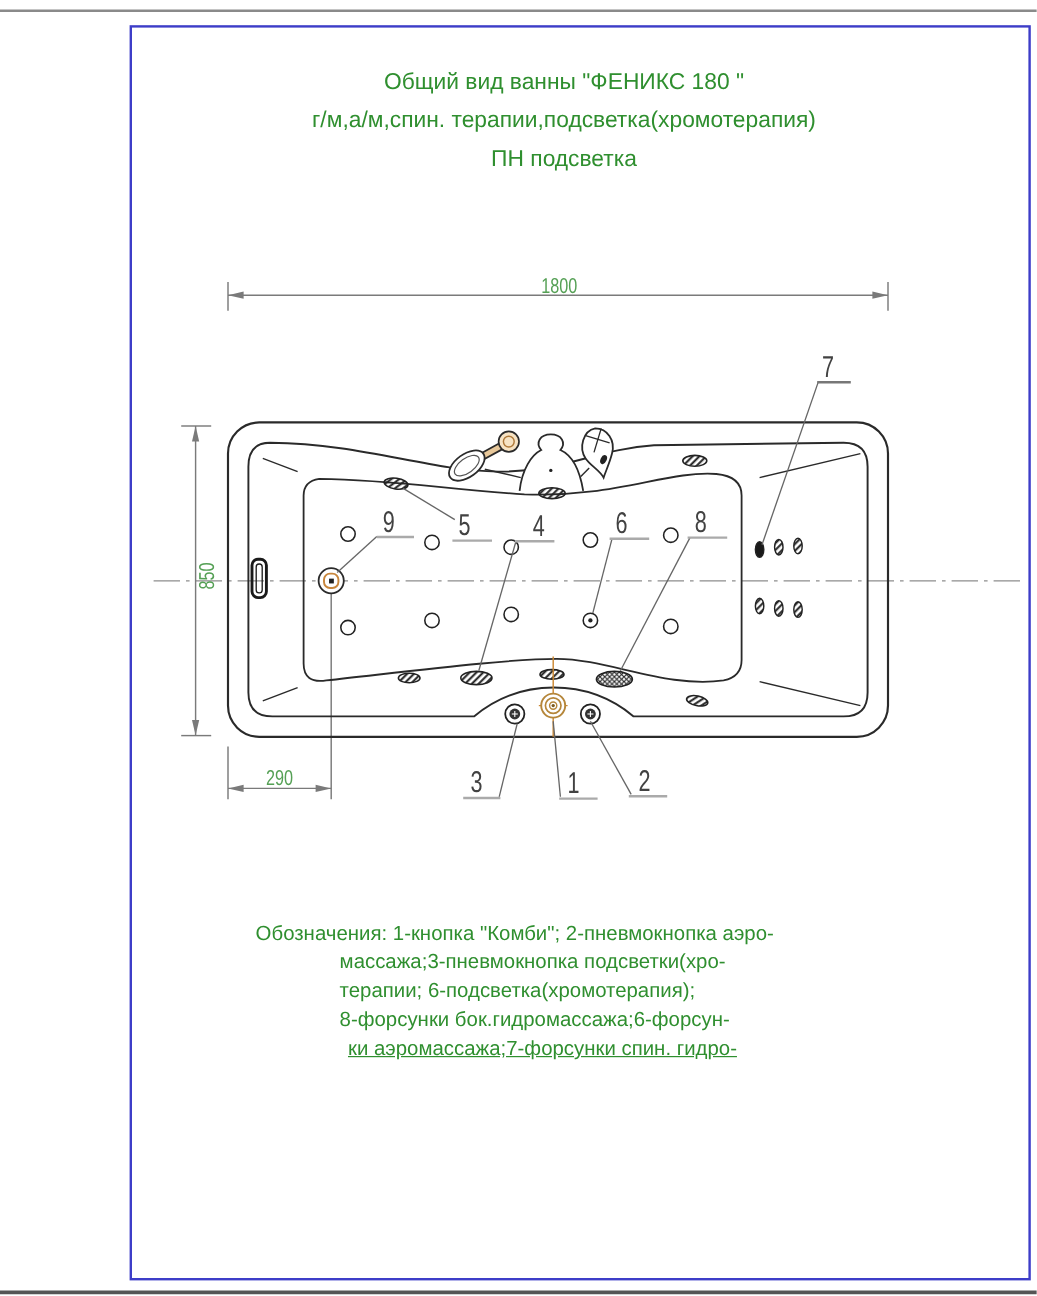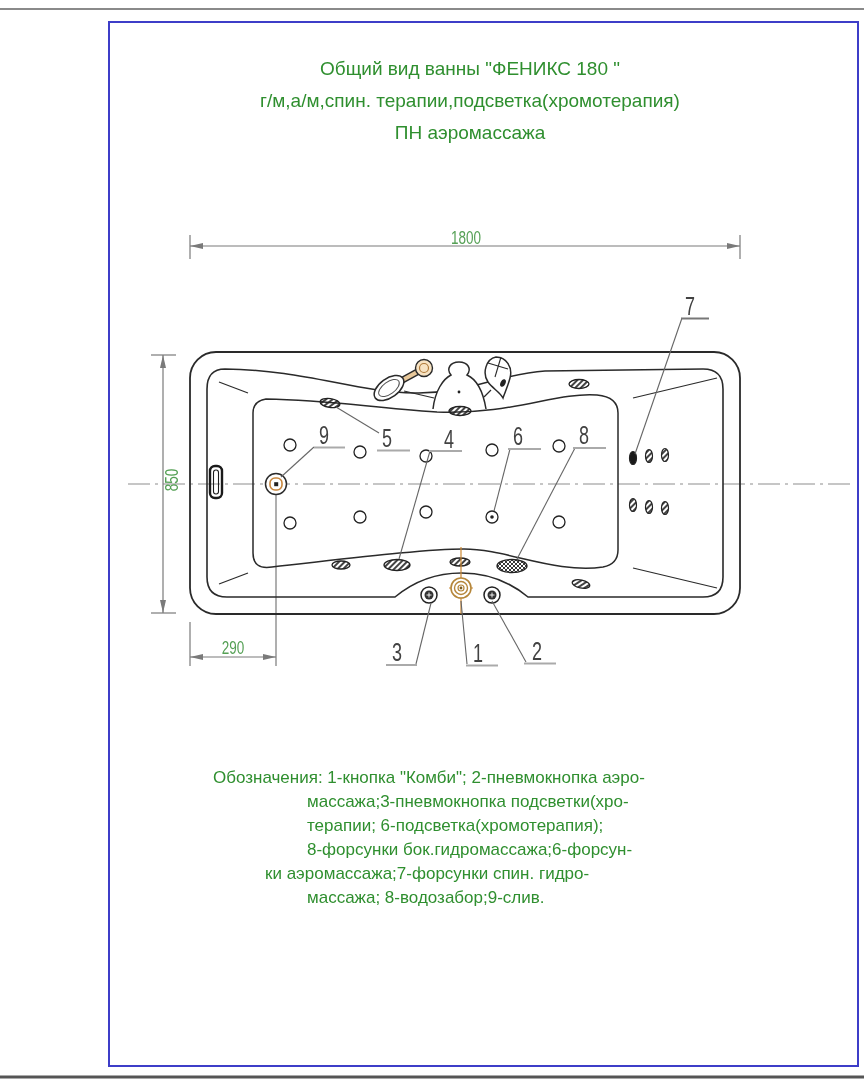--- a/index.html
+++ b/index.html
@@ -12,22 +12,22 @@
   .txt{position:absolute;white-space:pre;}
   .title-line{
     left:120px;width:700px;text-align:center;
     color:#2f8f2f;font-size:19px;line-height:22px;font-weight:400;
   }
   .legend-block{
     position:absolute;left:213px;top:766px;width:520px;
     color:#2f8f2f;font-size:17px;line-height:24px;
   }
   .legend-line{white-space:pre;}
-  .lg-ind{margin-left:94px;}
-  .lg-ind2{margin-left:52px;}
+  .lg-ind{margin-left:70px;}
+  .lg-ind2{margin-left:77px;text-decoration:underline;}
   .dim{
     color:#55a055;font-size:18px;text-align:center;
     transform:scaleX(.75);transform-origin:center;
   }
   .dim-rot{
     color:#55a055;font-size:18px;text-align:center;
     transform:rotate(-90deg) scaleX(.75);transform-origin:center;
   }
   .co{
     width:20px;text-align:center;color:#424242;font-size:25px;
@@ -224,21 +224,21 @@
     <line x1="573" y1="448" x2="606" y2="448"></line>
     <line x1="681" y1="318.5" x2="709" y2="318.5" stroke="#777777"></line>
     <line x1="386" y1="665" x2="417" y2="665"></line>
     <line x1="466" y1="665.5" x2="498" y2="665.5"></line>
     <line x1="524" y1="663.5" x2="556" y2="663.5"></line>
   </g>
 </svg>
 
 <div class="txt title-line" style="top:58px;">Общий вид ванны "ФЕНИКС 180 "</div>
 <div class="txt title-line" style="top:90px;">г/м,а/м,спин. терапии,подсветка(хромотерапия)</div>
-<div class="txt title-line" style="top:122px;">ПН аэромассажа</div>
+<div class="txt title-line" style="top:122px;">ПН подсветка</div>
 
 <div class="txt dim" style="left:436px;top:228px;width:60px;">1800</div>
 <div class="txt dim-rot" style="left:152px;top:470px;width:40px;height:20px;">850</div>
 <div class="txt dim" style="left:203px;top:638px;width:60px;">290</div>
 
 <div class="txt co" style="left:314px;top:424px;">9</div>
 <div class="txt co" style="left:377px;top:427px;">5</div>
 <div class="txt co" style="left:439px;top:428px;">4</div>
 <div class="txt co" style="left:508px;top:425px;">6</div>
 <div class="txt co" style="left:574px;top:424px;">8</div>
@@ -246,16 +246,15 @@
 <div class="txt co" style="left:387px;top:641px;">3</div>
 <div class="txt co" style="left:468px;top:642px;">1</div>
 <div class="txt co" style="left:527px;top:640px;">2</div>
 
 <div class="legend-block">
   <div class="legend-line">Обозначения: 1-кнопка "Комби"; 2-пневмокнопка аэро-</div>
   <div class="legend-line lg-ind">массажа;3-пневмокнопка подсветки(хро-</div>
   <div class="legend-line lg-ind">терапии; 6-подсветка(хромотерапия);</div>
   <div class="legend-line lg-ind">8-форсунки бок.гидромассажа;6-форсун-</div>
   <div class="legend-line lg-ind2">ки аэромассажа;7-форсунки спин. гидро-</div>
-  <div class="legend-line lg-ind">массажа; 8-водозабор;9-слив.</div>
 </div>
 
 </div>
 
 </body></html>

